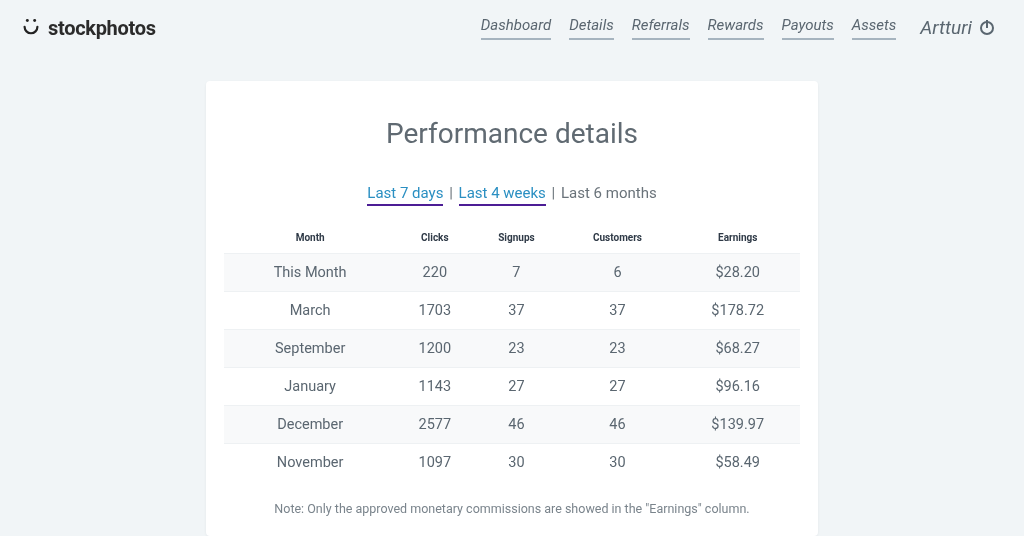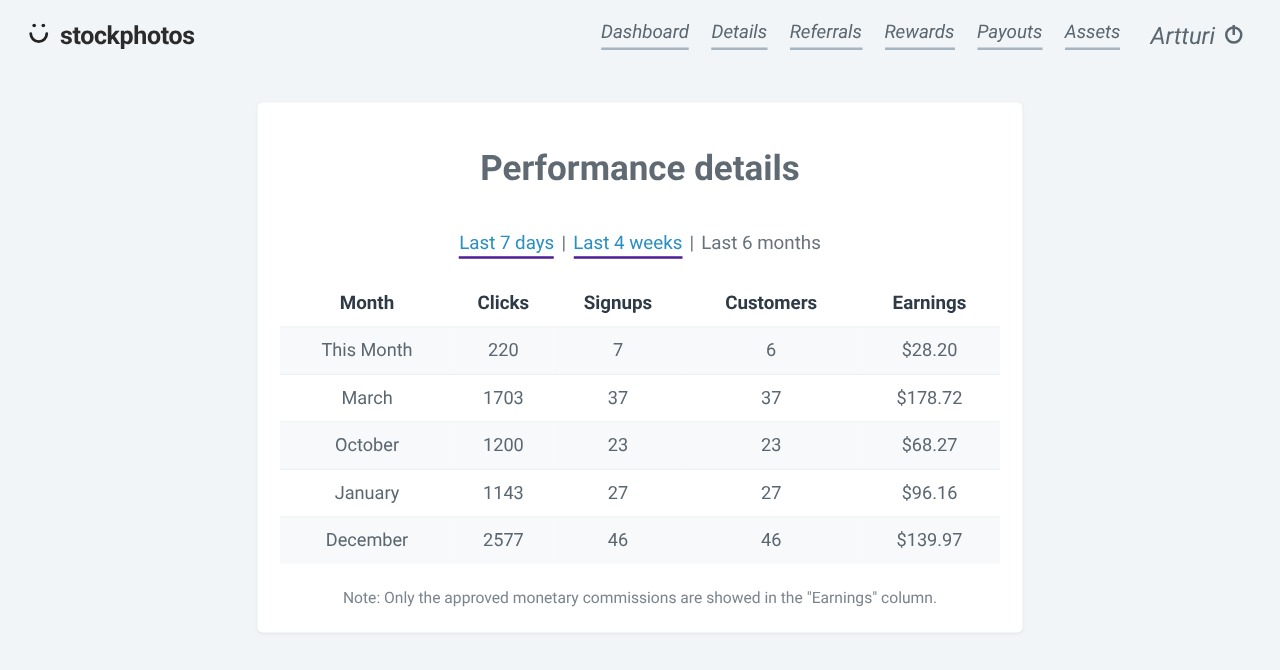--- a/index.html
+++ b/index.html
@@ -75,21 +75,21 @@
       background: #fff;
       width: 612px;
       margin: 30px auto 0;
       border-radius: 4px;
       box-shadow: 0 1px 3px rgba(0,0,0,0.06);
       padding: 36px 18px 20px;
     }
     .card-title {
       text-align: center;
       font-size: 28px;
-      font-weight: 700;
+      font-weight: 400;
       color: #606a72;
       margin-bottom: 34px;
     }
     .range-row {
       text-align: center;
       font-size: 15px;
       color: #6a737a;
       margin-bottom: 20px;
     }
     .range-link {
@@ -105,21 +105,21 @@
     table {
       width: 100%;
       border-collapse: collapse;
       font-size: 14.5px;
     }
     th {
       text-align: center;
       font-weight: 700;
       color: #2f3a47;
       padding: 10px 0;
-      font-size: 15px;
+      font-size: 10px;
     }
     td {
       text-align: center;
       padding: 10px 0;
       color: #5a6670;
       border-top: 1px solid #eef1f3;
     }
     tbody tr:nth-child(odd) td {
       background: #f8f9fa;
     }
@@ -187,37 +187,44 @@
         <td>$28.20</td>
       </tr>
       <tr>
         <td>March</td>
         <td>1703</td>
         <td>37</td>
         <td>37</td>
         <td>$178.72</td>
       </tr>
       <tr>
-        <td>October</td>
+        <td>September</td>
         <td>1200</td>
         <td>23</td>
         <td>23</td>
         <td>$68.27</td>
       </tr>
       <tr>
         <td>January</td>
         <td>1143</td>
         <td>27</td>
         <td>27</td>
         <td>$96.16</td>
       </tr>
       <tr>
         <td>December</td>
         <td>2577</td>
         <td>46</td>
         <td>46</td>
         <td>$139.97</td>
       </tr>
+      <tr>
+        <td>November</td>
+        <td>1097</td>
+        <td>30</td>
+        <td>30</td>
+        <td>$58.49</td>
+      </tr>
     </tbody>
   </table>
 
   <div class="footnote">Note: Only the approved monetary commissions are showed in the "Earnings" column.</div>
 </div>
 
 </body></html>

